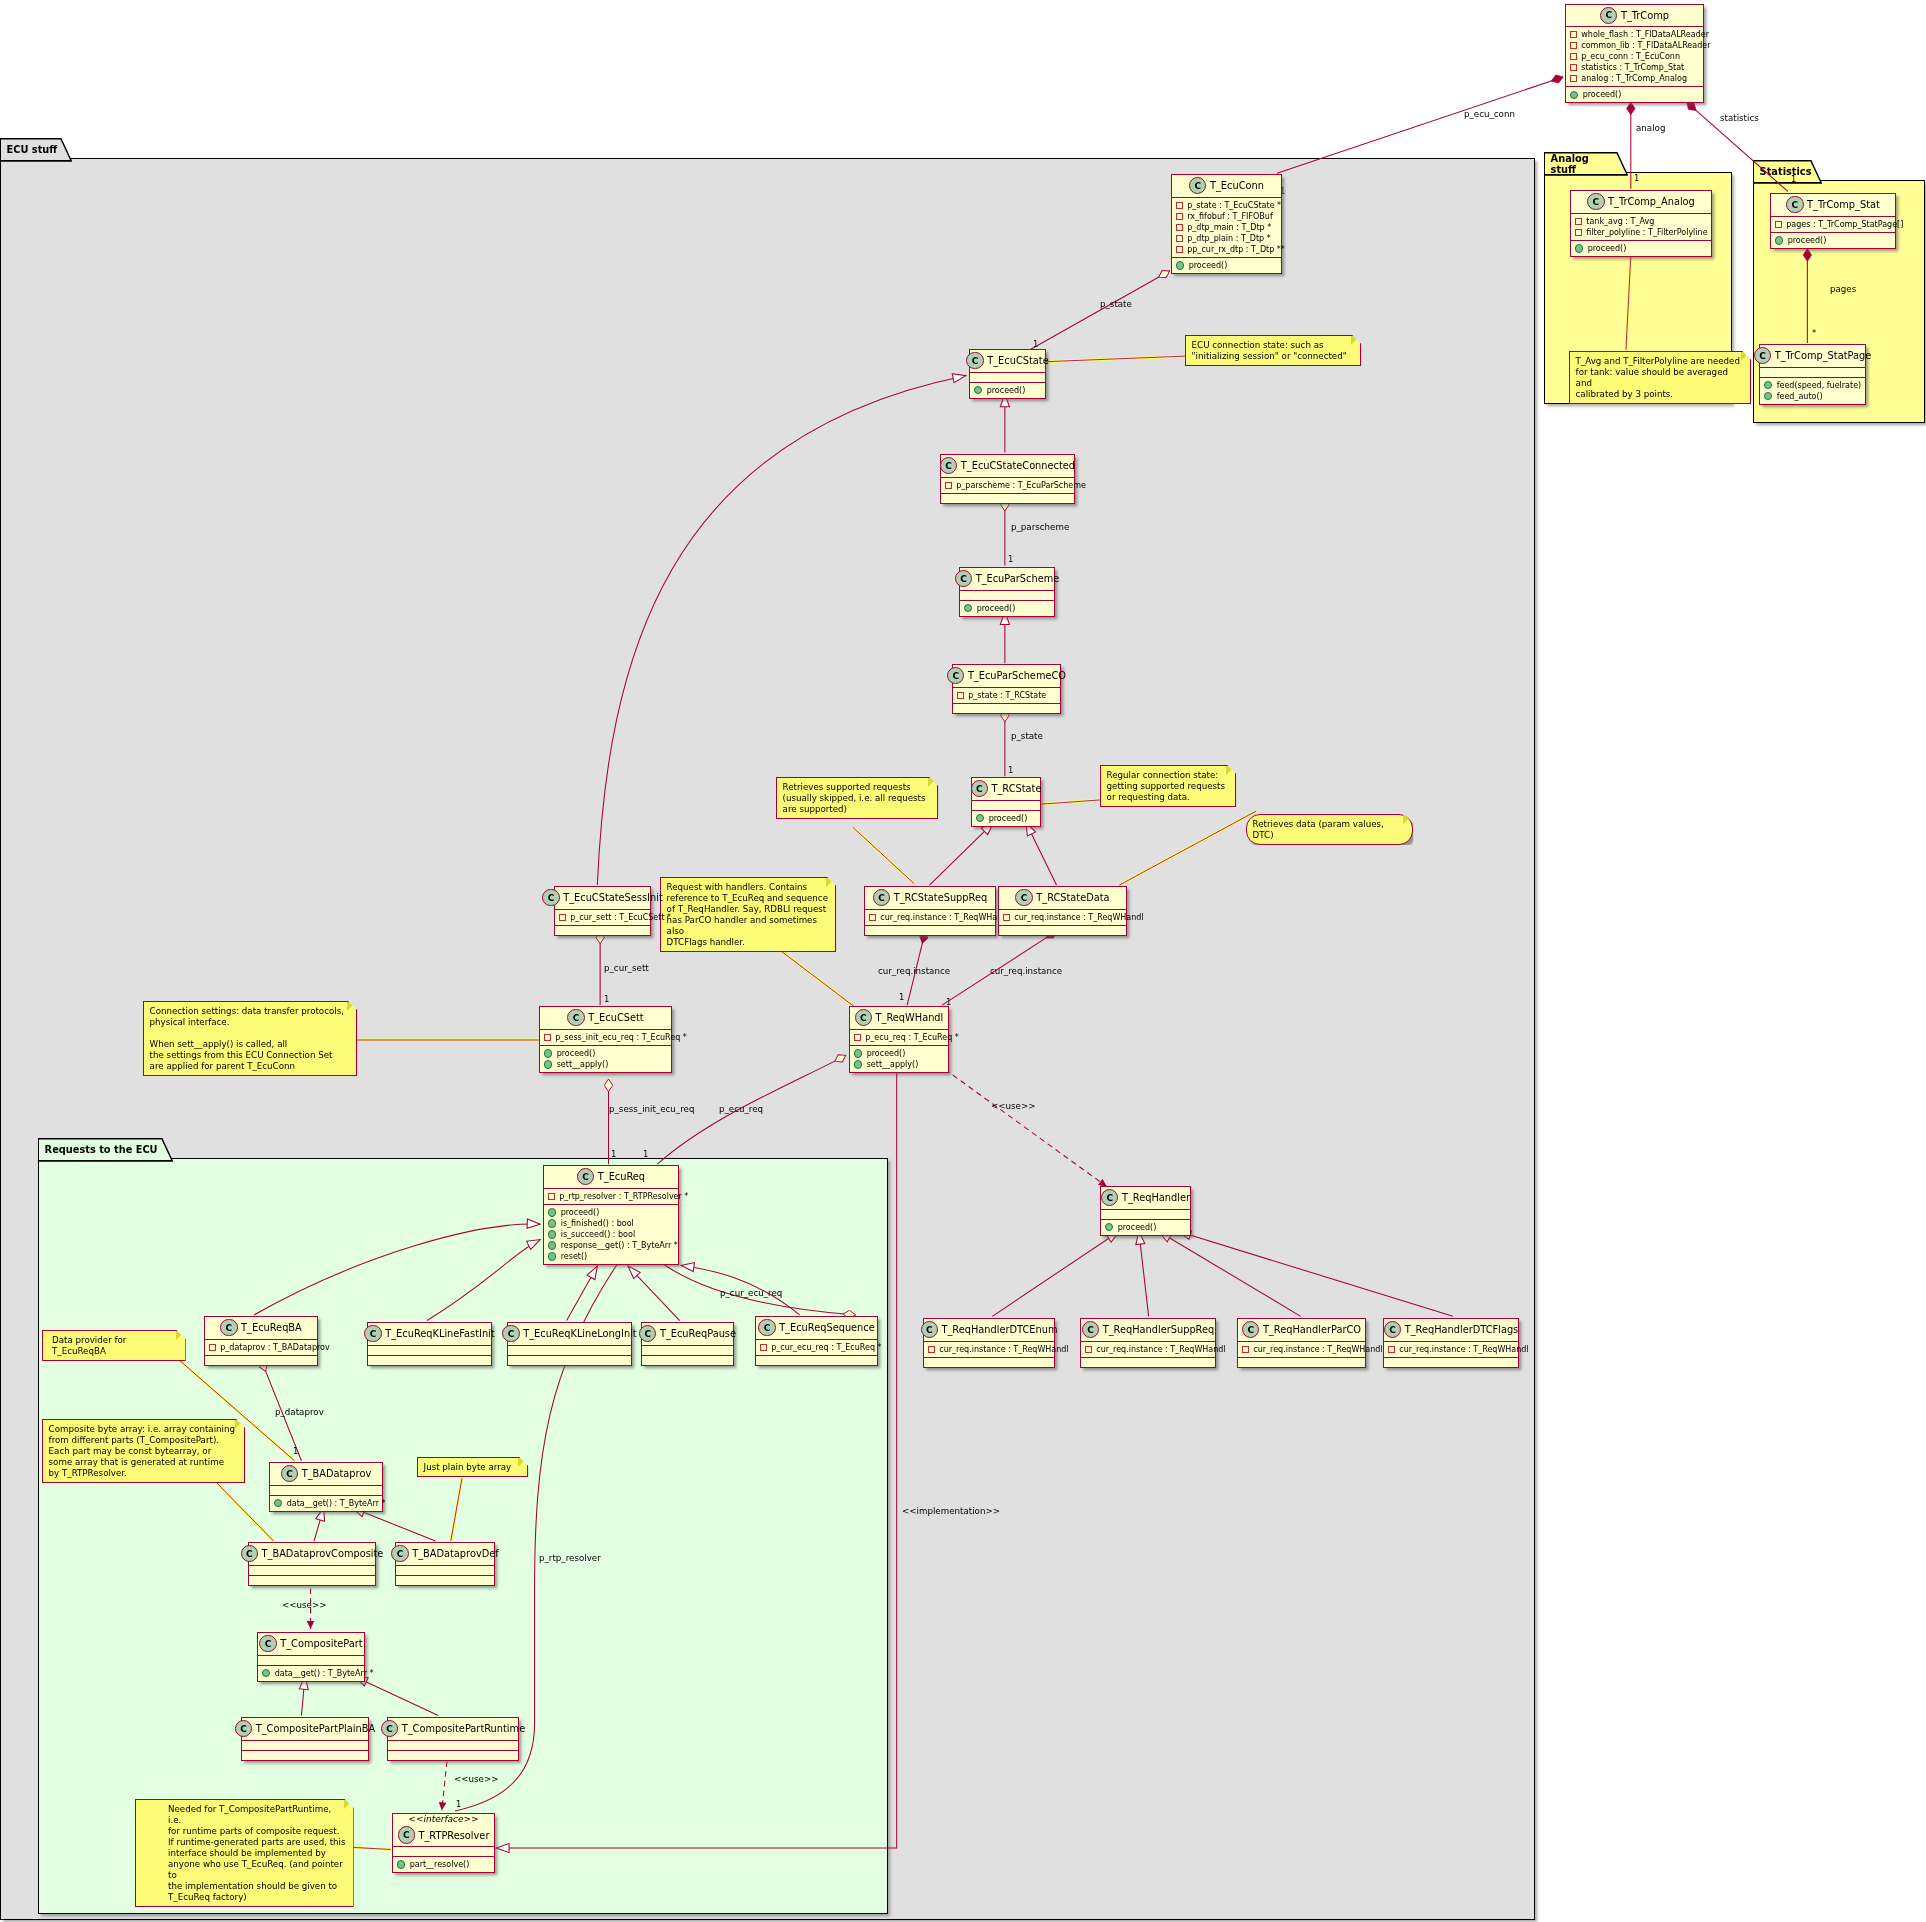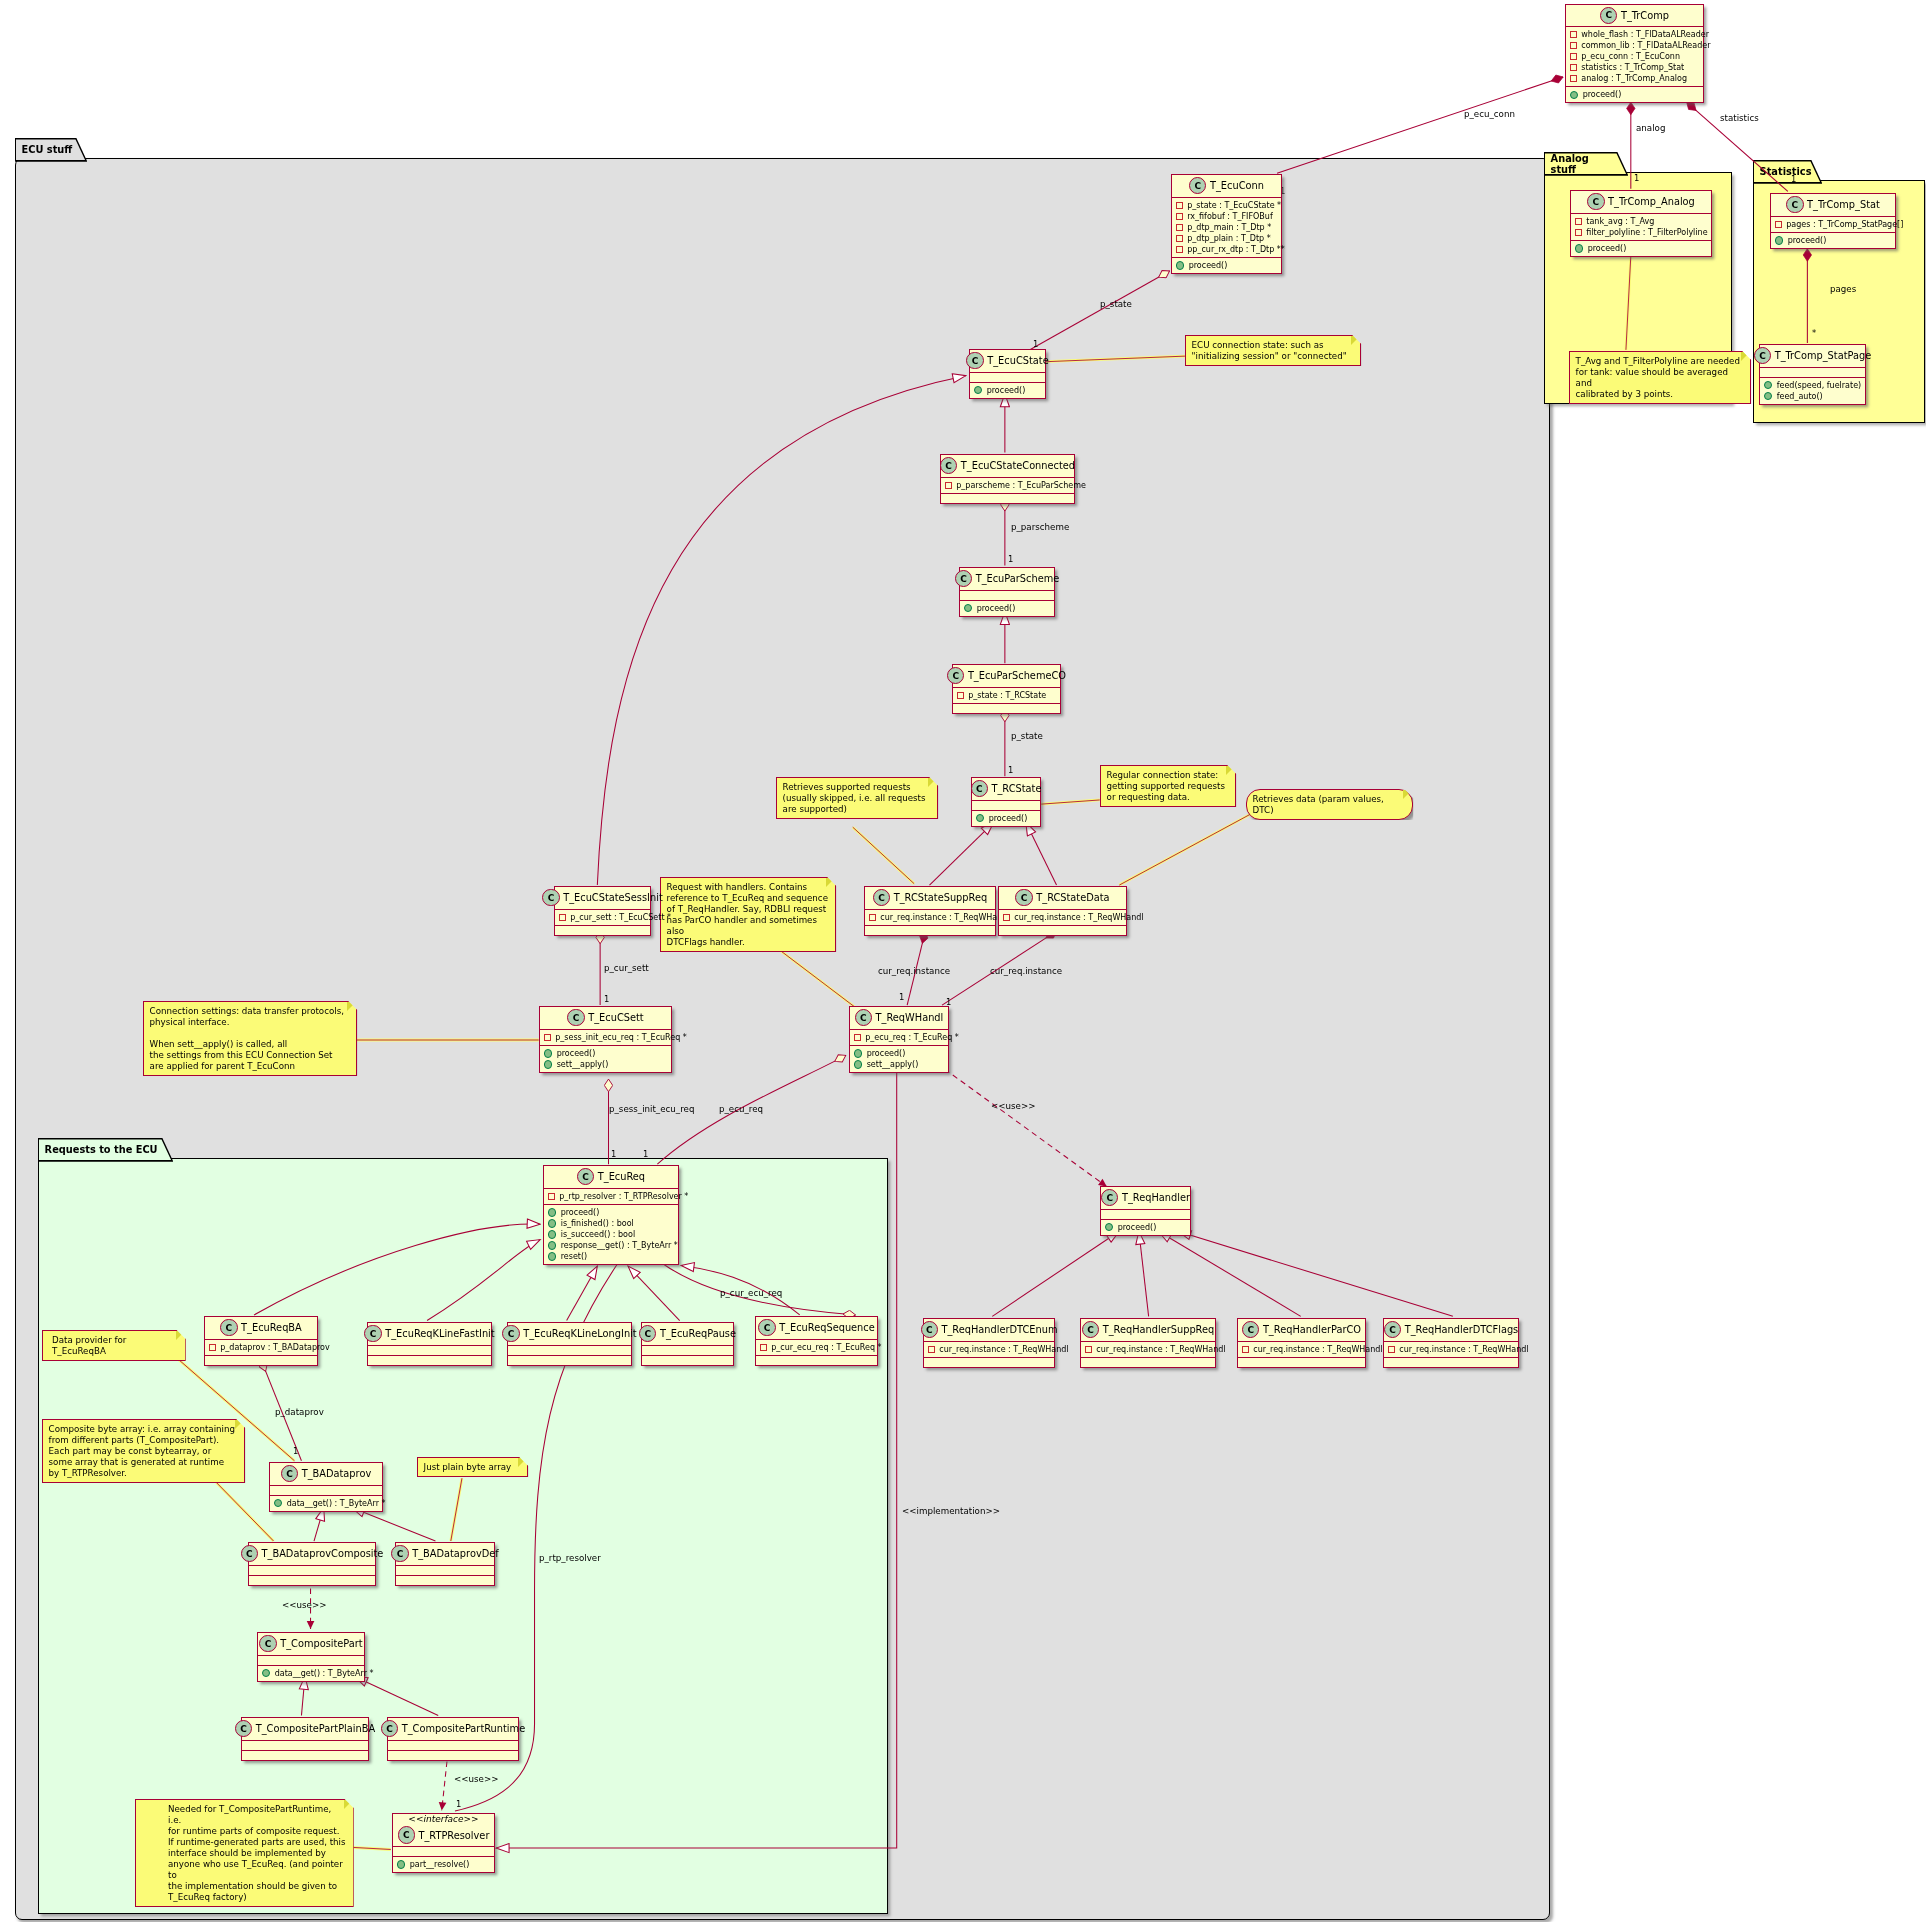--- a/index.html
+++ b/index.html
@@ -42,21 +42,21 @@
   .edge.notelink { stroke-width:1.2px; }
   .edge-glow { fill:none; stroke:#FBFB77; stroke-width:4px; }
   .edge-label { position:absolute; font-size:8.7px; white-space:nowrap; z-index:22; }
   .mult { position:absolute; font-size:8.4px; white-space:nowrap; z-index:22; }
 </style>
 </head>
 <body>
 
 <div id="canvas">
   <div id="packages-layer">
-      <div class="pkg" style="left: 15px; top: 158px; width: 1533px; height: 1760px; background: rgb(224, 224, 224); border-radius: 7px;">
+      <div class="pkg" style="left: 0; top: 158px; width: 1533px; height: 1760px; background: rgb(224, 224, 224);">
         <div class="pkg-tab" style="width: 70px;">
           <div class="pkg-tab-in" style="background: rgb(224, 224, 224);">
             <span>ECU stuff</span>
           </div>
         </div>
       </div>
       <div class="pkg" style="left: 38px; top: 1158px; width: 848px; height: 754px; background: rgb(226, 255, 226);">
         <div class="pkg-tab" style="width: 133px;">
           <div class="pkg-tab-in" style="background: rgb(226, 255, 226);">
             <span>Requests to the ECU</span>
@@ -651,21 +651,21 @@
         </div>
       </div>
       <div class="uml-note" style="left: 1185px; top: 335px; width: 163px;">ECU connection state: such as
 "initializing session" or "connected"</div>
       <div class="uml-note" style="left: 776px; top: 777px; width: 149px;">Retrieves supported requests
 (usually skipped, i.e. all requests
 are supported)</div>
       <div class="uml-note" style="left: 1100px; top: 765px; width: 123px;">Regular connection state:
 getting supported requests
 or requesting data.</div>
-      <div class="uml-note" style="left: 1246px; top: 789px; width: 154px; border-radius: 14px;">Retrieves data (param values, DTC)</div>
+      <div class="uml-note" style="left: 1246px; top: 814px; width: 154px; border-radius: 14px;">Retrieves data (param values, DTC)</div>
       <div class="uml-note" style="left: 660px; top: 877px; width: 163px;">Request with handlers. Contains
 reference to T_EcuReq and sequence
 of T_ReqHandler. Say, RDBLI request
 has ParCO handler and sometimes also
 DTCFlags handler.</div>
       <div class="uml-note" style="left: 143px; top: 1001px; width: 201px;">Connection settings: data transfer protocols,
 physical interface.
 
 When sett__apply() is called, all
 the settings from this ECU Connection Set

